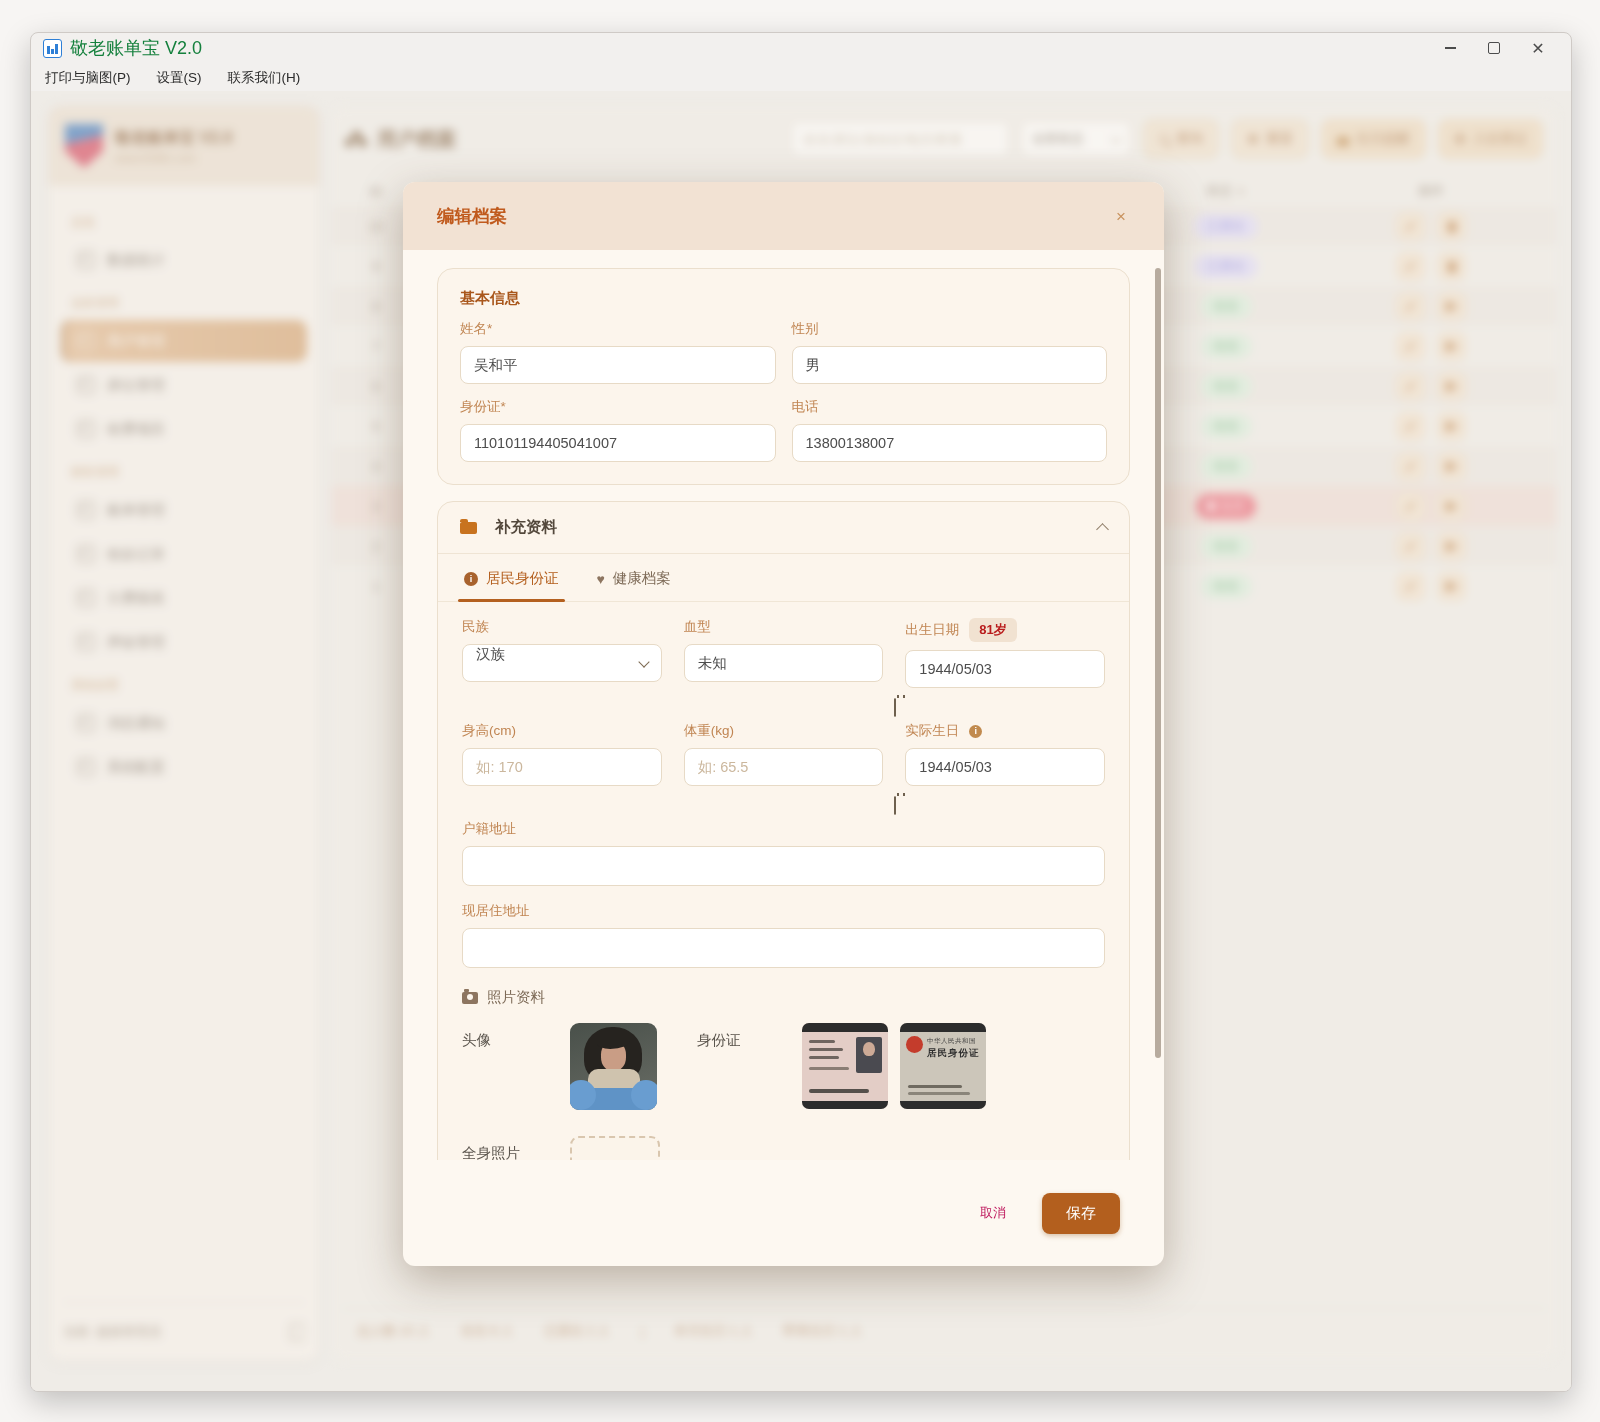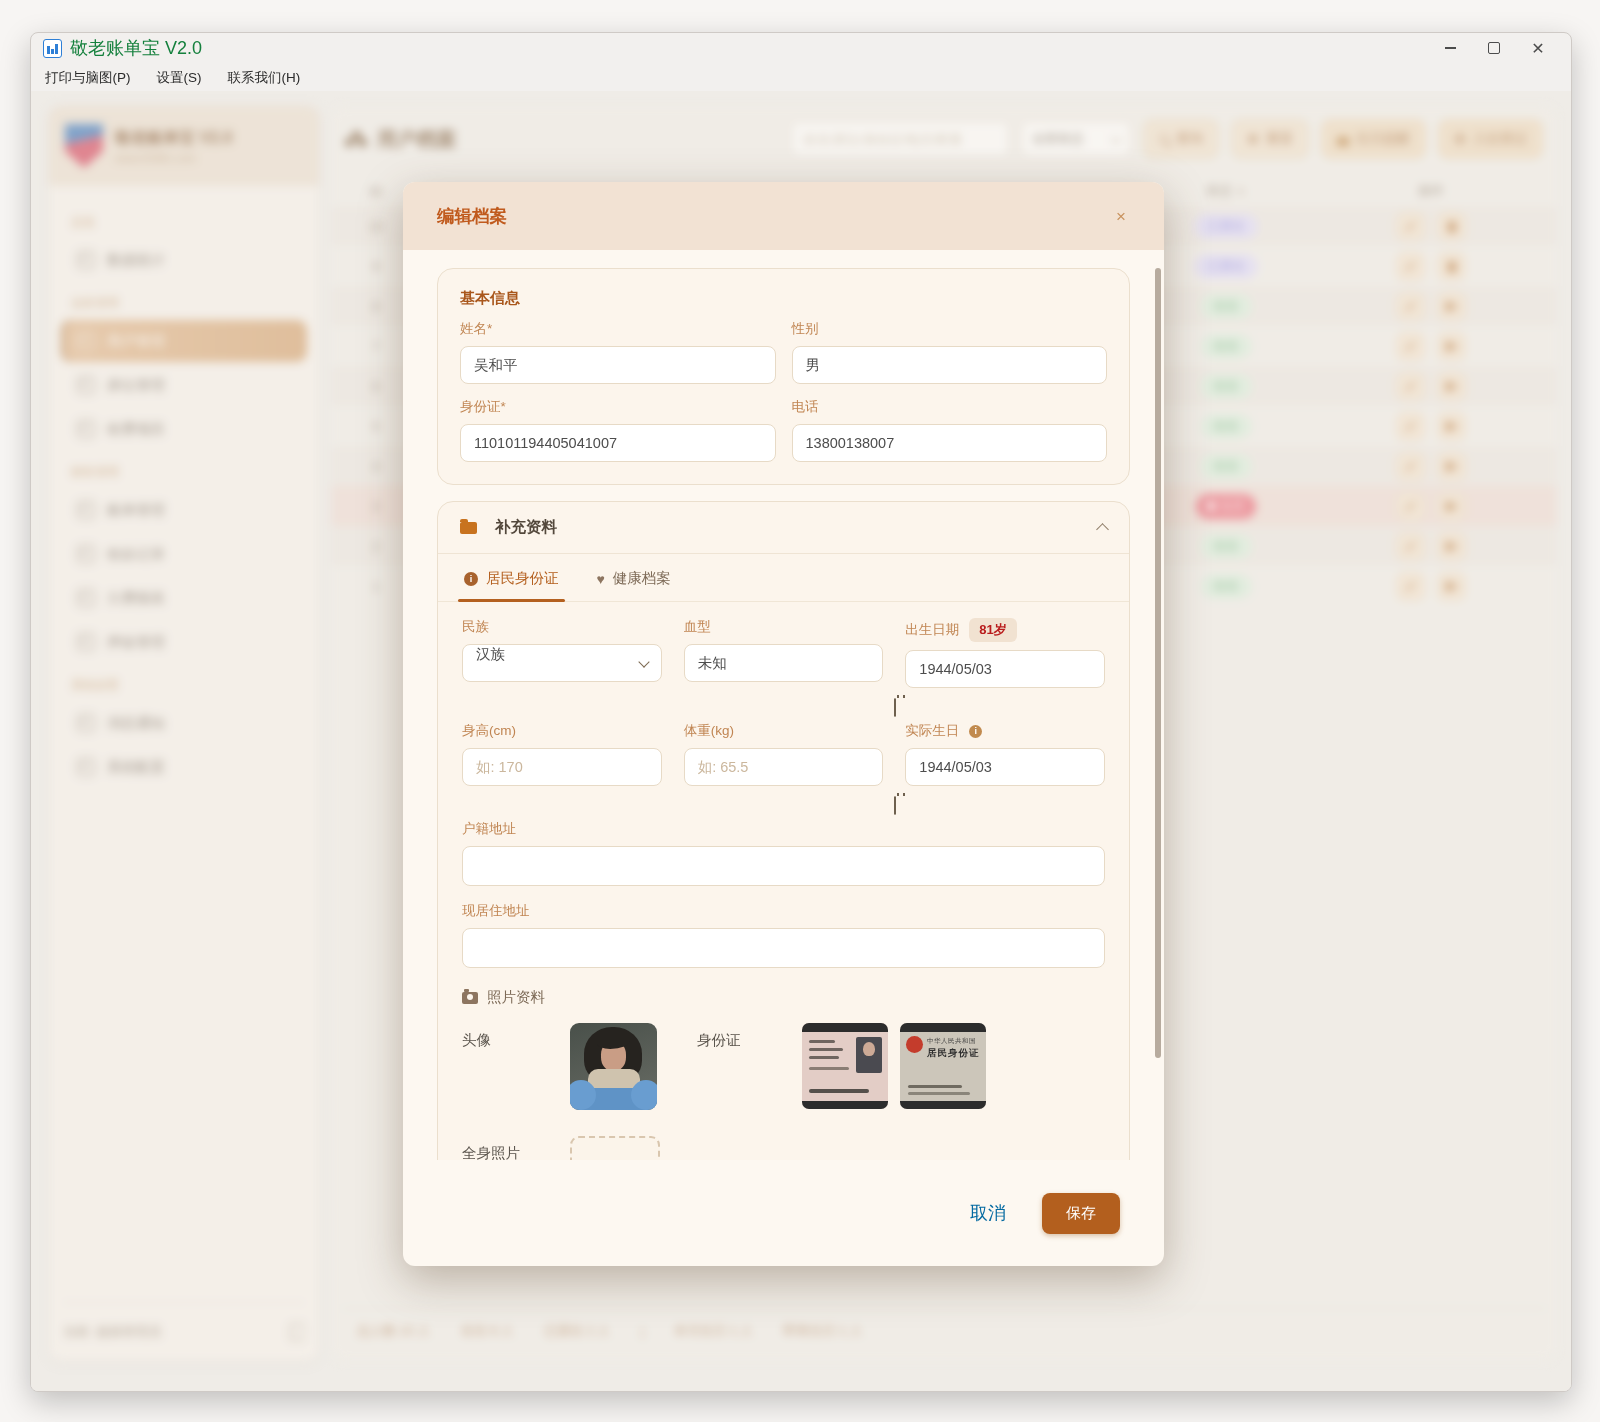--- a/index.html
+++ b/index.html
@@ -107,21 +107,21 @@
     position:absolute;left:403px;top:182px;width:761px;height:1084px;
     background:#fdf8f1;border-radius:12px;overflow:hidden;
     box-shadow:0 14px 44px rgba(90,65,40,.35);
   }
   .modal-header{height:68px;background:#f2e2d3;display:flex;align-items:center;padding:0 34px;}
   .modal-title{font-size:17.5px;font-weight:bold;color:#c05a1d;}
   .modal-close{margin-left:auto;font-size:17px;color:#c9935f;line-height:1;padding:4px;cursor:default;}
   .modal-body{position:absolute;left:0;right:0;top:68px;height:910px;overflow:hidden;padding:18px 34px 0 34px;box-sizing:border-box;}
   .mscroll{position:absolute;right:3px;top:86px;width:6px;height:790px;background:#b7ab9e;border-radius:3px;}
   .modal-footer{position:absolute;left:0;right:0;bottom:0;height:106px;display:flex;align-items:center;justify-content:flex-end;gap:30px;padding-right:44px;}
-  .btn-cancel{font-size:18px;color:#0369a1;background:none;border:none;font-family:Liberation Mono, monospace;}
+  .btn-cancel{font-size:13px;color:#be185d;background:none;border:none;font-family:Liberation Mono, monospace;}
   .btn-save{font-size:15px;color:#fff;background:#b35f1e;border:none;border-radius:8px;padding:11px 24px;font-family:inherit;box-shadow:0 2px 5px rgba(150,90,30,.35);}
 
   .card{background:#fcf5ec;border:1px solid #ebdfcd;border-radius:16px;}
   .card-basic{padding:20px 22px 22px 22px;margin-bottom:16px;}
   .sec-title{font-size:15px;font-weight:bold;color:#a9571c;margin-bottom:12px;}
   .grid2{display:grid;grid-template-columns:1fr 1fr;column-gap:16px;row-gap:14px;}
   .f-label{font-size:13.5px;color:#c08552;margin-bottom:8px;display:flex;align-items:center;gap:10px;}
   .inp{width:100%;height:38px;background:#fff;border:1px solid #e7dac6;border-radius:8px;font-size:14.5px;color:#4d4d4d;padding:0 13px;box-sizing:border-box;font-family:inherit;}
   .inp::placeholder{color:#cbb79d;}
   .inp-wrap{position:relative;}

